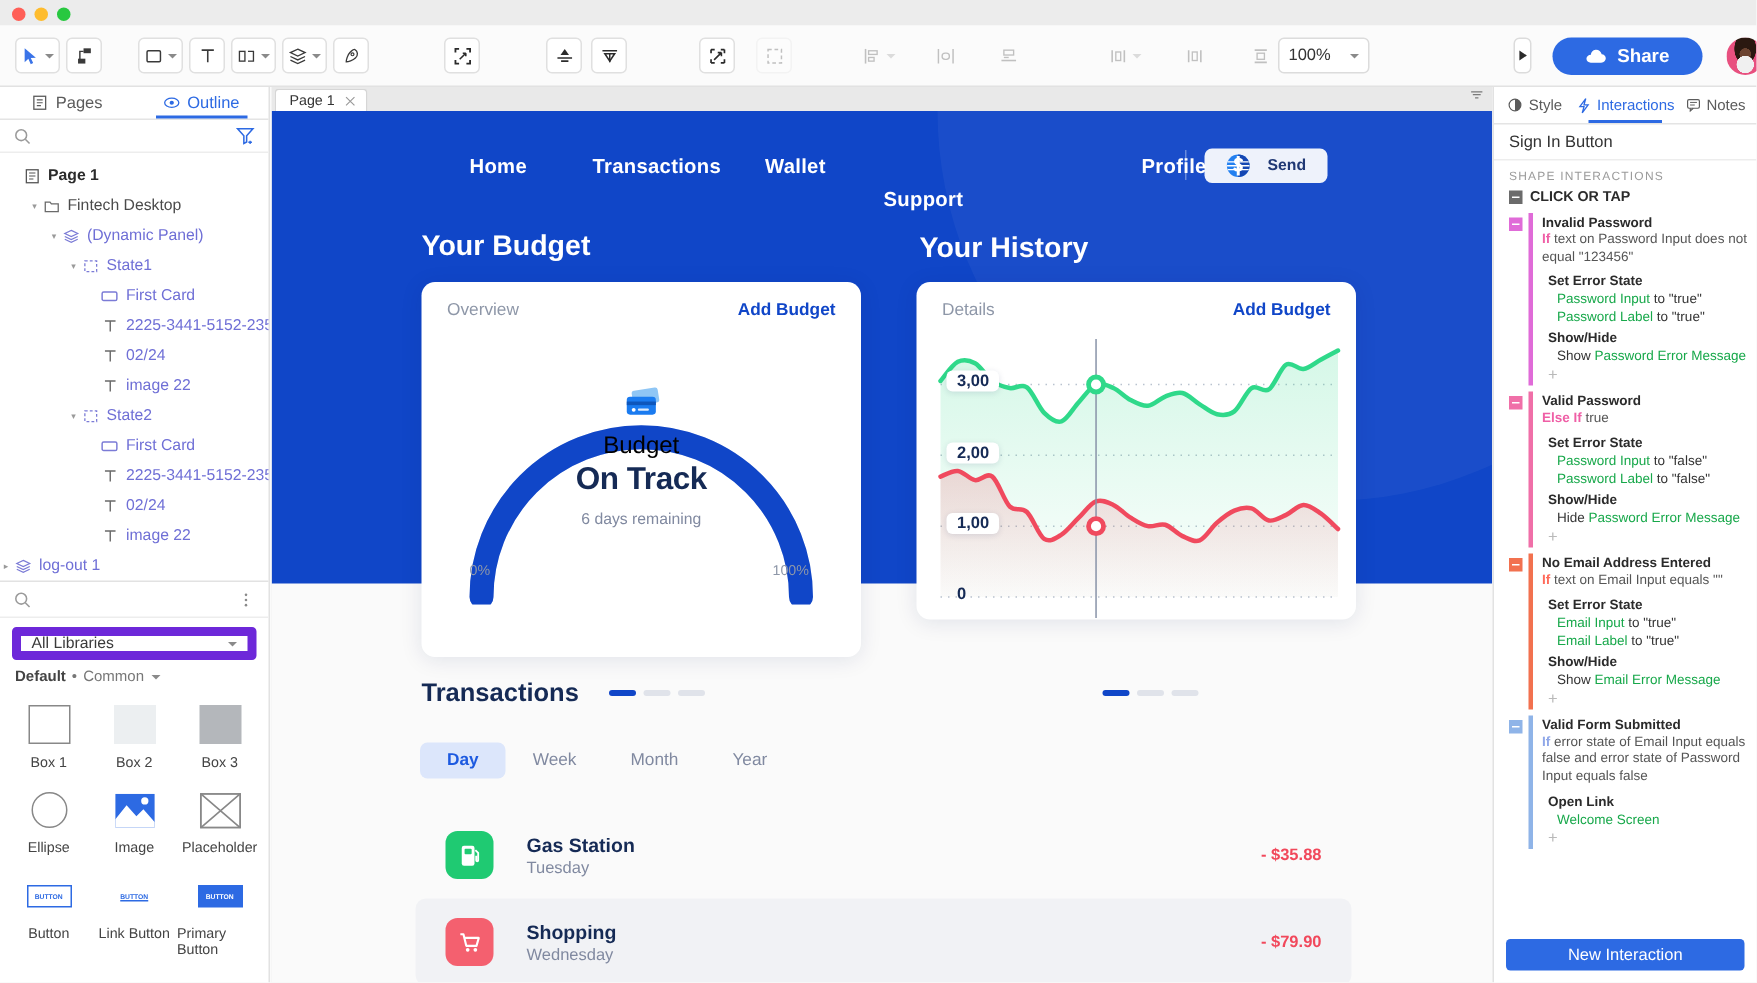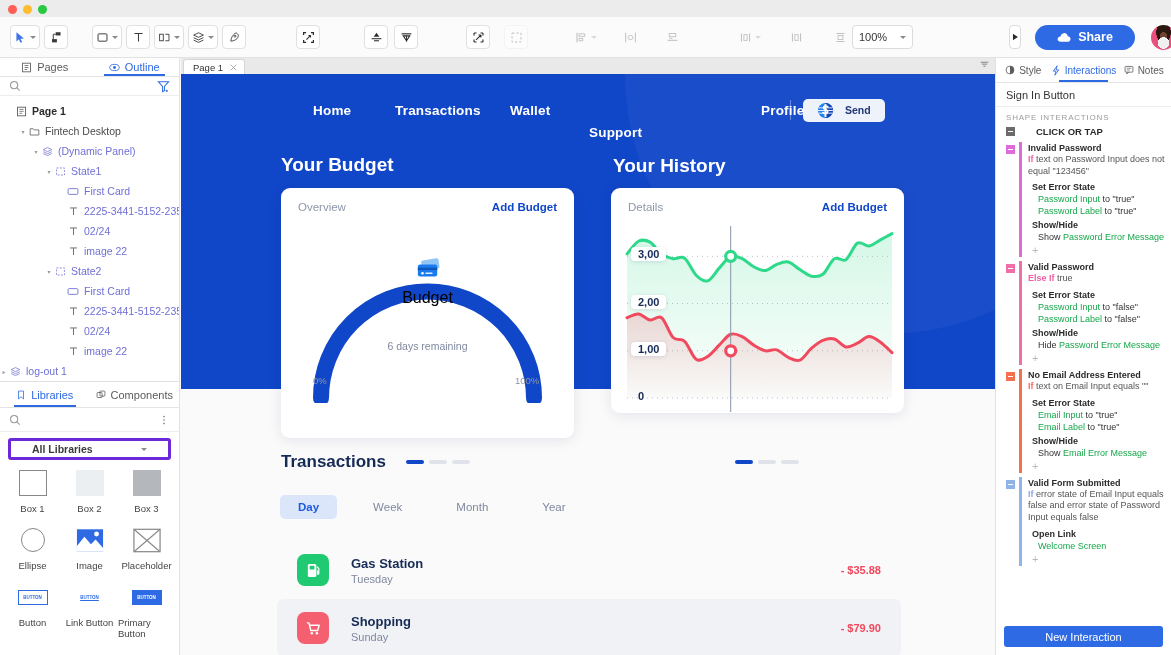--- a/index.html
+++ b/index.html
@@ -58,22 +58,22 @@
   .trow { height:20px; display:flex; align-items:center; font-size:10.5px; color:#4a4a4a; white-space:nowrap; cursor:pointer; }
   .trow .tw { width:8px; display:inline-block; text-align:center; color:#9a9a9a; font-size:6px; flex:none; }
   .trow .ic { width:14px; display:flex; align-items:center; justify-content:center; flex:none; margin-right:4px; }
   .trow.bold { font-weight:700; color:#2b2b2b; }
   .trow.purple { color:#6f6fd6; }
 
   
   .libhdr { border-top:1px solid #e2e2e2; }
   .libsearch { height:24px; display:flex; align-items:center; justify-content:space-between; padding:0 9px;
                border-bottom:1px solid #ededed; }
-  .libsel { margin:6px 8px 0; height:22px; border:3px solid #6d28d9; border-radius:3px; display:flex;
-            align-items:center; justify-content:space-between; padding:0 21px; font-size:10.5px; color:#3a3a3a; cursor:pointer;font-weight:bold; }
+  .libsel { margin:6px 8px 0; height:22px; border:6px solid #6d28d9; border-radius:3px; display:flex;
+            align-items:center; justify-content:space-between; padding:0 7px; font-size:10.5px; color:#3a3a3a; cursor:pointer; }
   .libcat { padding:6px 10px 3px; font-size:10px; color:#777; display:flex; align-items:center; gap:4px; cursor:pointer; }
   .libcat b { color:#444; font-weight:600; }
   .libgrid { display:grid; grid-template-columns:repeat(3,1fr); gap:2px 0; padding:2px 4px; }
   .libcell { display:flex; flex-direction:column; align-items:center; gap:5px; padding:6px 0 3px; cursor:pointer; }
   .libcell .lbl { font-size:9.5px; color:#444; }
   .thumb { width:30px; height:30px; display:flex; align-items:center; justify-content:center; }
 
   
   .center { position:absolute; left:181px; top:58px; right:176px; bottom:0; background:#f0f0f0; overflow:hidden; }
   .tabbar { height:16px; background:#e9e9e9; display:flex; align-items:flex-end; position:relative; }
@@ -103,21 +103,21 @@
   .gmain { font-size:21px; font-weight:700; color:#152a55; letter-spacing:-.3px; }
   .gdays { font-size:10.5px; color:#8089a0; }
   .gpct { position:absolute; font-size:9.5px; color:#8e97a8; }
 
   .dots { position:absolute; display:flex; gap:5px; }
   .dotbar { width:18px; height:4px; border-radius:2px; background:#e0e3ea; cursor:pointer; }
   .dotbar.on { background:#1046c8; }
 
   .tsec { position:absolute; left:0; top:315px; right:0; bottom:0; }
   .ttitle { font-size:17px; font-weight:700; color:#152a55; }
-  .segs { display:flex; gap:18px; }
+  .segs { display:flex; gap:0; }
   .seg { height:24px; padding:0 18px; border-radius:5px; display:flex; align-items:center; justify-content:center;
          font-size:11.5px; color:#8089a0; cursor:pointer; }
   .seg.on { background:#dce6fb; color:#1d5ae0; font-weight:700; }
   .trow2 { height:58px; display:flex; align-items:center; padding:0 20px; border-radius:7px; }
   .trow2.alt { background:#f1f2f5; }
   .tico { width:32px; height:32px; border-radius:8px; display:flex; align-items:center; justify-content:center; }
   .tname { font-size:13px; font-weight:700; color:#152a55; }
   .tday { font-size:11px; color:#8089a0; margin-top:2px; }
   .tamt { font-size:11px; font-weight:600; color:#f1485b; margin-left:auto; }
 
@@ -125,21 +125,21 @@
   .right { position:absolute; right:0; top:58px; width:176px; height:597px; background:#fff;
            border-left:1px solid #e2e2e2; display:flex; flex-direction:column; }
   .rtabs { display:flex; height:25px; border-bottom:1px solid #e4e4e4; }
   .rtab { flex:1; display:flex; align-items:center; justify-content:center; gap:4px; font-size:10px; color:#5b5b5b;
           cursor:pointer; position:relative; }
   .rtab.active { color:#2d6ae3; }
   .rtab.active::after { content:""; position:absolute; left:8px; right:8px; bottom:0; height:2px; background:#2d6ae3; }
   .rname { height:24px; display:flex; align-items:center; padding:0 10px; font-size:11px; color:#333;
            border-bottom:1px solid #ededed; }
   .rsec { padding:6px 10px 2px; font-size:8px; letter-spacing:.8px; color:#9b9b9b; text-transform:uppercase; }
-  .revt { display:flex; align-items:center; gap:21px; padding:2px 10px 3px; font-size:9.5px; font-weight:700; color:#2b2b2b; }
+  .revt { display:flex; align-items:center; gap:5px; padding:2px 10px 3px; font-size:9.5px; font-weight:700; color:#2b2b2b; }
   .minus { width:9px; height:9px; background:#6b6b6b; display:flex; align-items:center; justify-content:center; flex:none; }
   .minus i { display:block; width:5px; height:1px; background:#fff; }
   .case { padding-left:10px; margin-left:10px; border-left:3px solid #ccc; margin-bottom:3px; }
   .case .ttl { font-size:9px; font-weight:700; color:#2b2b2b; padding:1px 0; }
   .case .cond { font-size:9px; color:#555; line-height:1.3; padding-bottom:2px; }
   .case .act { font-size:9px; font-weight:700; color:#2b2b2b; padding:3px 0 1px 4px; }
   .case .sub { font-size:9px; color:#333; padding:1px 0 1px 10px; }
   .case .sub .g { color:#17a84a; }
   .case .plus { font-size:11px; color:#b9b9b9; padding:1px 0 1px 4px; cursor:pointer; }
   .newint { margin:5px 8px 8px; height:21px; background:#2d6ae3; color:#fff; border-radius:3px;
@@ -487,53 +487,44 @@
           <span class="ic">
             <svg width="11" height="11" viewBox="0 0 14 14">
               <path d="M7 2 L12.5 4.6 L7 7.2 L1.5 4.6 Z M1.5 7.2 L7 9.8 L12.5 7.2 M1.5 9.6 L7 12.2 L12.5 9.6" fill="none" stroke="#7b7bd6" stroke-width="1"></path>
             </svg>
           </span>
           <span>log-out 1</span>
         </div>
       </div>
 
     <div class="libhdr" style="margin-top:auto;">
-      <div class="tabs2">
-        <div class="tab2 active">
-          <svg width="10" height="10" viewBox="0 0 14 14">
-            <path d="M3.5 1.5 H10.5 V12.5 L7 9.5 L3.5 12.5 Z" fill="none" stroke="#2d6ae3" stroke-width="1.1"></path>
-          </svg>
-          <span>Libraries</span>
-        </div>
-        <div class="tab2">
-          <svg width="10" height="10" viewBox="0 0 14 14">
-            <rect x="1.5" y="3.5" width="7" height="7" rx="1" fill="none" stroke="#5b5b5b" stroke-width="1.1"></rect>
-            <rect x="5.5" y="1.5" width="7" height="7" rx="1" fill="none" stroke="#5b5b5b" stroke-width="1.1"></rect>
-          </svg>
-          <span>Components</span>
-        </div>
-      </div>
 
       <div class="libsearch">
         <svg width="12" height="12" viewBox="0 0 14 14">
           <circle cx="6" cy="6" r="4.2" fill="none" stroke="#9a9a9a" stroke-width="1.2"></circle>
           <path d="M9.2 9.2 L12.5 12.5" stroke="#9a9a9a" stroke-width="1.2"></path>
         </svg>
         <svg width="12" height="12" viewBox="0 0 14 14">
           <circle cx="7" cy="3" r="1" fill="#8a8a8a"></circle>
             <circle cx="7" cy="7" r="1" fill="#8a8a8a"></circle>
             <circle cx="7" cy="11" r="1" fill="#8a8a8a"></circle>
         </svg>
       </div>
 
       <div class="libsel">
         <span>All Libraries</span>
         <span class="caret"></span>
       </div>
 
+      <div class="libcat">
+        <b>Default</b>
+        <span>•</span>
+        <span>Common</span>
+        <span class="caret"></span>
+      </div>
 
       <div class="libgrid">
           <div class="libcell">
             <div class="thumb">
               <div style="width:28px;height:26px;border:1.4px solid #888;background:#fff;"></div>
             </div>
             <div class="lbl">Box 1</div>
           </div>
           <div class="libcell">
             <div class="thumb">
@@ -652,20 +643,21 @@
           <div style="position:absolute;left:0;top:40px;width:100%;text-align:center;">
             <svg width="28" height="24" viewBox="0 0 30 26">
               <rect x="8" y="1.5" width="19" height="11" rx="2" fill="#8fc6f5" transform="rotate(-9 17 7)"></rect>
               <rect x="4" y="7" width="21" height="13" rx="2.4" fill="#1a7bf0"></rect>
               <rect x="4" y="10.5" width="21" height="2.6" fill="#0e56bb"></rect>
               <circle cx="9" cy="16.5" r="1.4" fill="#fff"></circle>
                 <rect x="12" y="15.6" width="8" height="1.6" rx=".8" fill="#fff" opacity=".85"></rect>
             </svg>
           </div>
           <div class="gtext" style="top:71px;">Budget</div>
+          <div class="gtext gmain" style="top:90px;">On Track</div>
           <div class="gtext gdays" style="top:122px;">6 days remaining</div>
           <span class="gpct" style="left:32px;top:157px;">0%</span>
           <span class="gpct" style="left:234px;top:157px;">100%</span>
         </div>
       </div>
       <div class="dots" style="left:225px;top:386px;">
         <span class="dotbar on"></span>
         <span class="dotbar"></span>
         <span class="dotbar"></span>
       </div>
@@ -737,21 +729,21 @@
             <div class="trow2 alt">
               <div class="tico" style="background:#f4606f">
                 <svg width="17" height="17" viewBox="0 0 18 18">
                   <path d="M2 3 H4.2 L6.2 11.2 H13.4 L15 5.6 H5" stroke="#fff" stroke-width="1.5" fill="none" stroke-linejoin="round"></path>
                   <circle cx="7.2" cy="14" r="1.3" fill="#fff"></circle>
                   <circle cx="12.6" cy="14" r="1.3" fill="#fff"></circle>
                 </svg>
               </div>
               <div style="margin-left:22px;">
                 <div class="tname">Shopping</div>
-                <div class="tday">Sunday</div>
+                <div class="tday">Wednesday</div>
               </div>
               <div class="tamt">- $79.90</div>
             </div>
           </div>
       </div>
 
     </div>
   </div>
 
   <div class="right">

